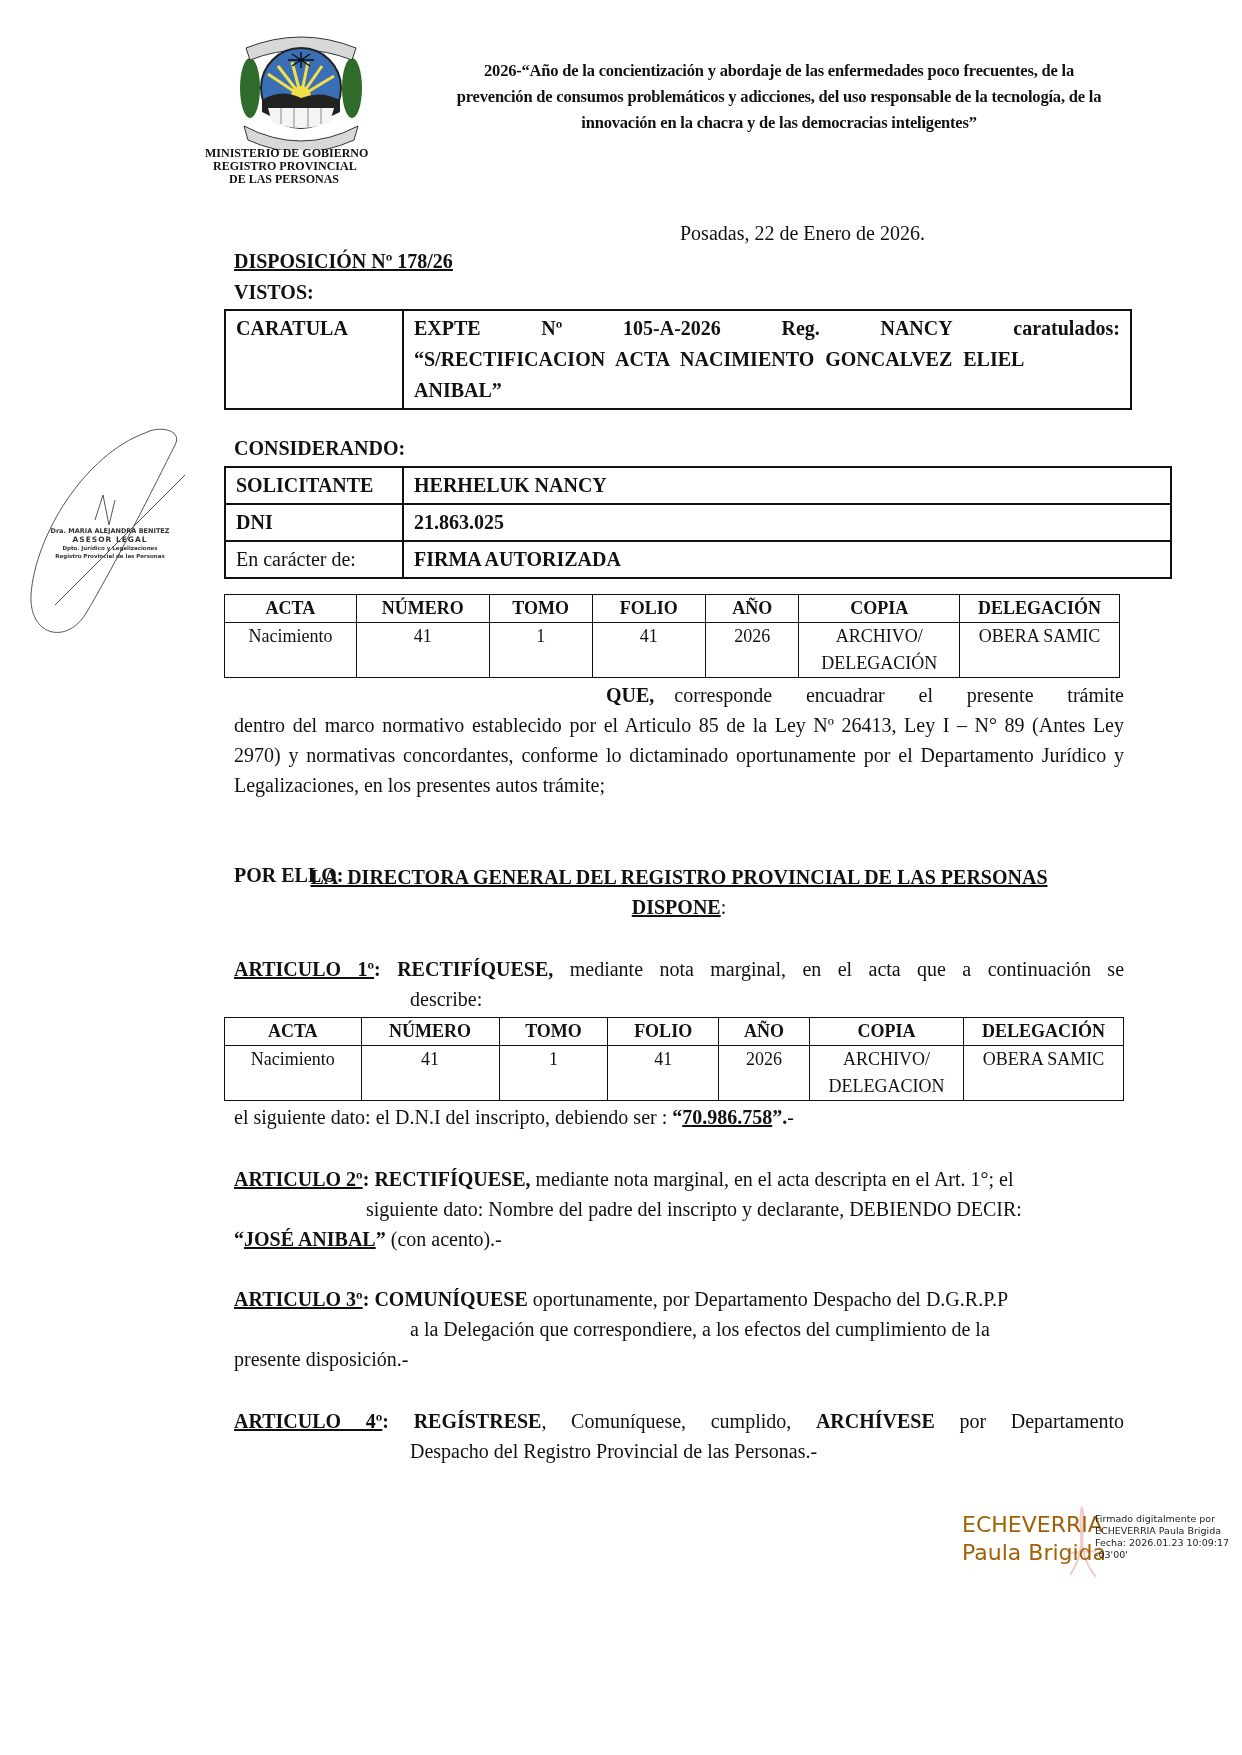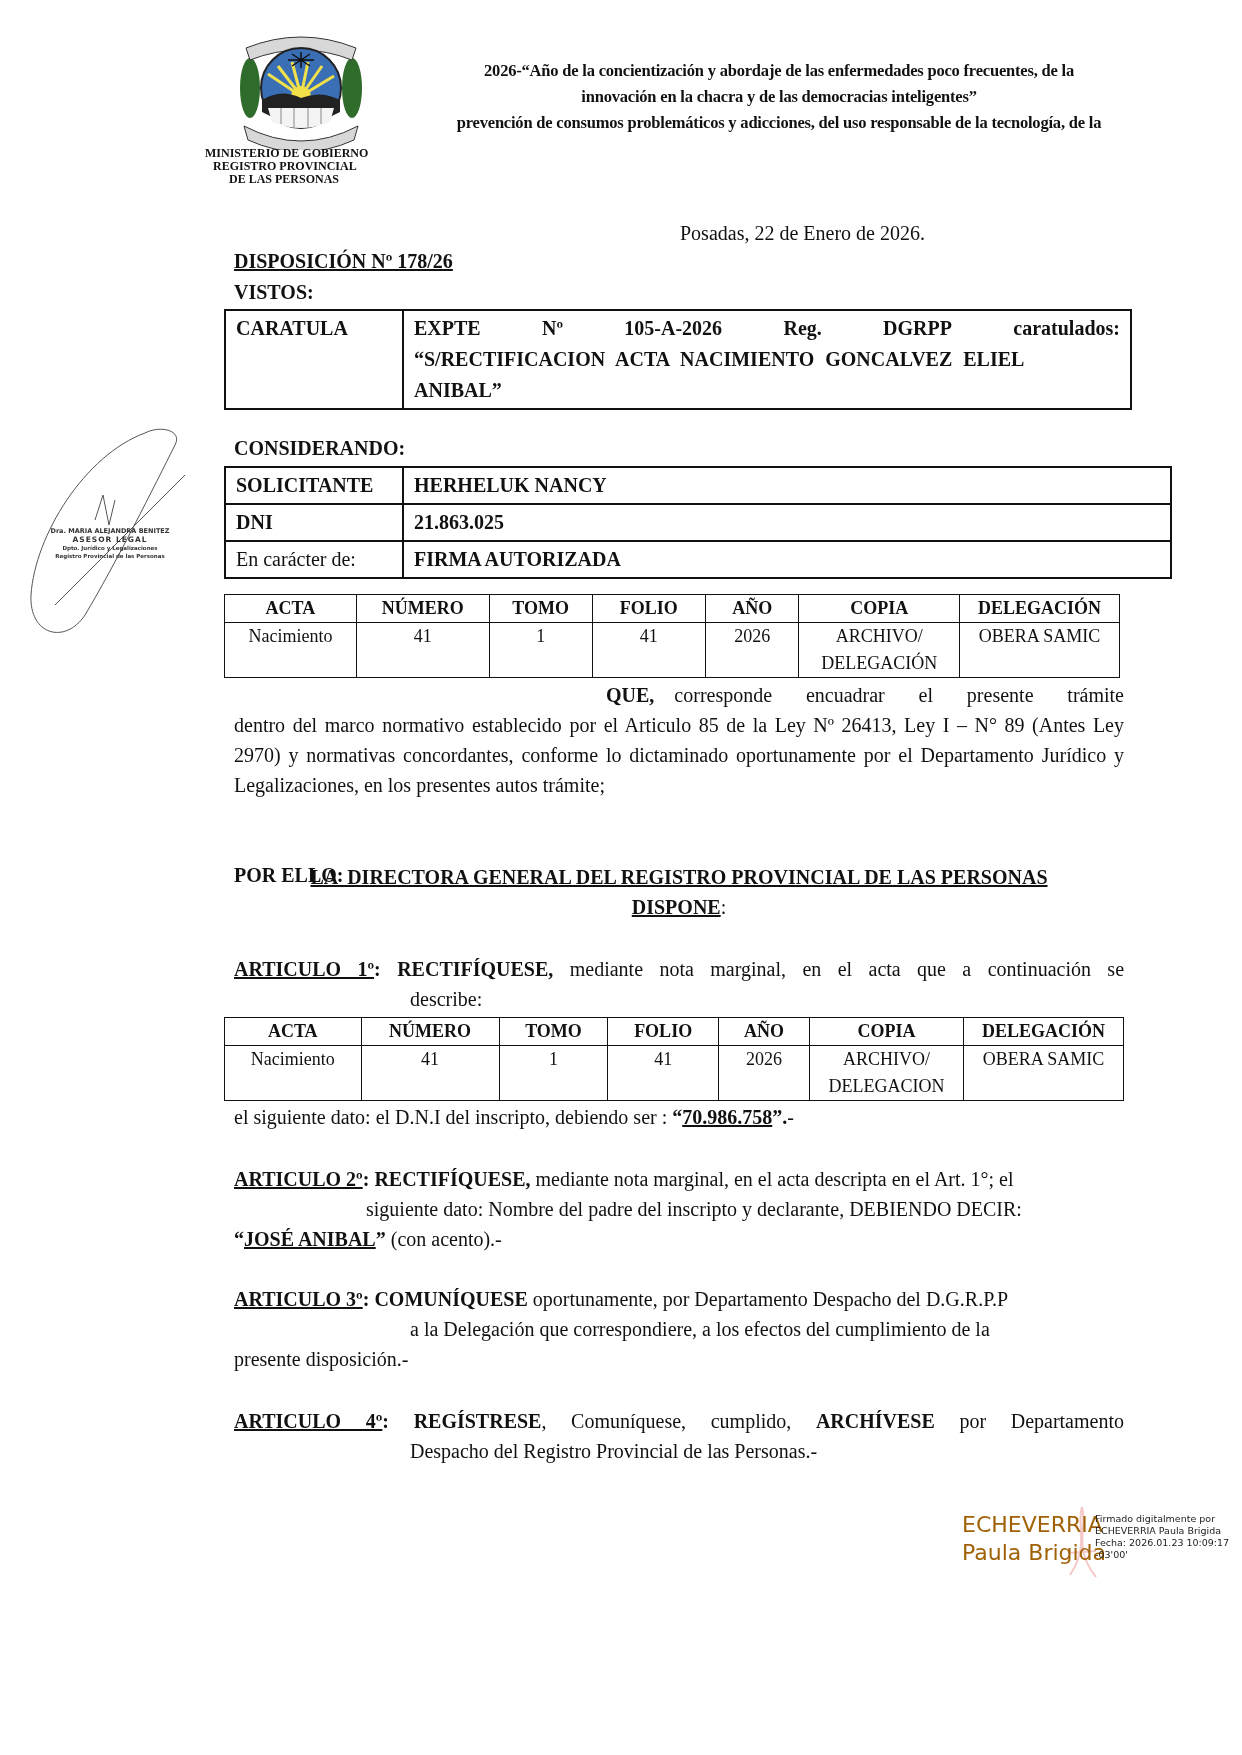--- a/index.html
+++ b/index.html
@@ -111,39 +111,39 @@
 </div>
 
 <div class="abs ministry">
   <div>MINISTERIO DE GOBIERNO</div>
   <div>REGISTRO PROVINCIAL</div>
   <div>DE LAS PERSONAS</div>
 </div>
 
 <div class="abs motto">
   <div>2026-“Año de la concientización y abordaje de las enfermedades poco frecuentes, de la</div>
+  <div>prevención de consumos problemáticos y adicciones, del uso responsable de la tecnología, de la</div>
   <div>innovación en la chacra y de las democracias inteligentes”</div>
-  <div>prevención de consumos problemáticos y adicciones, del uso responsable de la tecnología, de la</div>
 </div>
 
 <div class="abs date">Posadas, 22 de Enero de 2026.</div>
 <div class="abs dispo">DISPOSICIÓN Nº 178/26</div>
 <div class="abs vistos">VISTOS:</div>
 
 <table class="abs box caratula">
   <tbody>
       <tr>
     <td class="k">CARATULA</td>
     <td class="v">
       <div class="just-line">
         <span>EXPTE</span>
         <span>Nº</span>
         <span>105-A-2026</span>
         <span>Reg.</span>
-        <span>DGRPP</span>
+        <span>NANCY</span>
         <span>caratulados:</span>
       </div>
       <div style="word-spacing:6px">“S/RECTIFICACION ACTA NACIMIENTO GONCALVEZ ELIEL</div>
       <div>ANIBAL”</div>
     </td>
   </tr>
 </tbody>
   </table>
 
 <div class="abs consid">CONSIDERANDO:</div>

